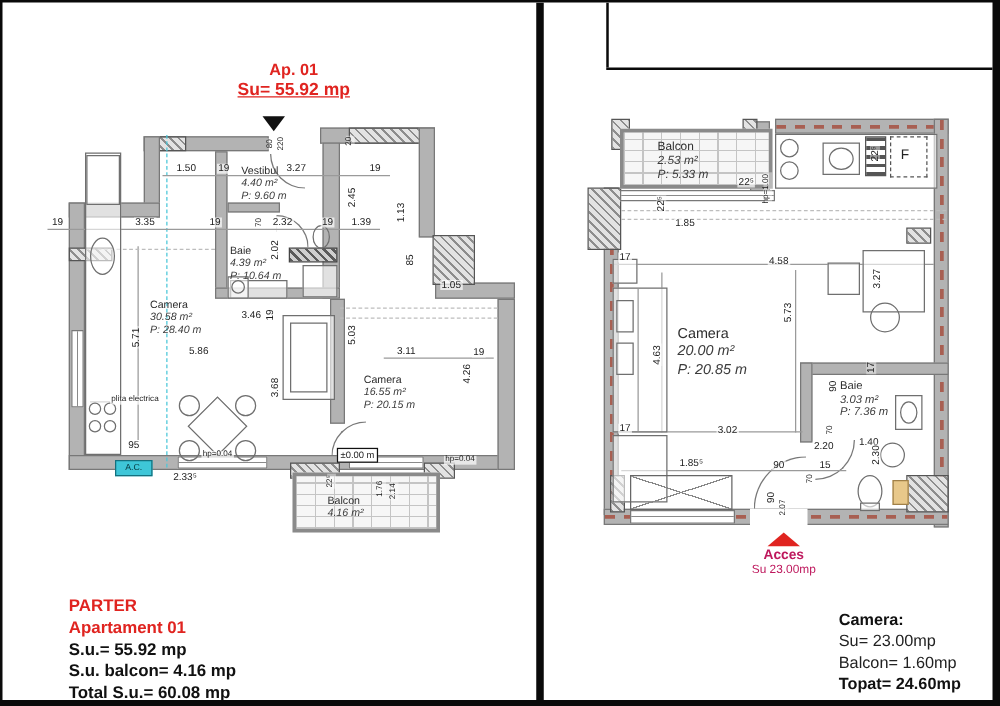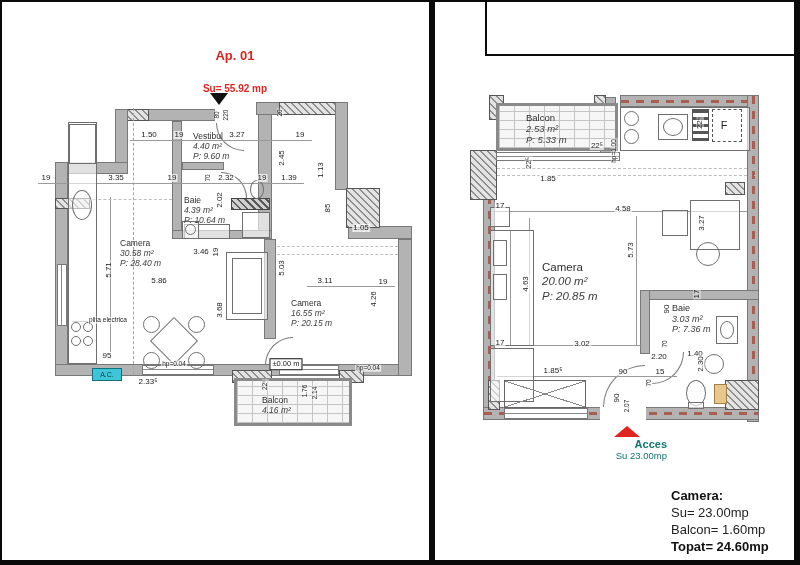--- a/index.html
+++ b/index.html
@@ -49,31 +49,31 @@
   .dim.flabel{font-size:11px;background:rgba(0,0,0,0);color:#222;}
   .room{position:absolute;color:#2d2d2d;font-size:8.5px;line-height:1.18;white-space:nowrap;}
   .room .ar,.room .pe{font-style:italic;color:#3c3c3c;}
   .room-lg{font-size:11.5px;line-height:1.25;}
   .tri-down{position:absolute;width:0;height:0;border-left:9px solid rgba(0,0,0,0);
             border-right:9px solid rgba(0,0,0,0);border-top:12px solid #111;}
   .tri-up{position:absolute;width:0;height:0;border-left:13px solid rgba(0,0,0,0);
           border-right:13px solid rgba(0,0,0,0);border-bottom:11px solid #e02420;}
   .hdr-left{position:absolute;left:160px;top:46px;width:146px;text-align:center;color:#e02420;font-weight:bold;}
   .hdr-left .l1{font-size:13px;}
-  .hdr-left .l2{font-size:10px;margin-top:20px;}
+  .hdr-left .l2{font-size:14px;margin-top:0;text-decoration:underline;}
   .neptun{position:absolute;left:483px;top:8px;width:250px;text-align:center;font-size:30px;
           letter-spacing:2px;color:#141414;font-weight:400;}
   .line-v{position:absolute;border-left:2px solid #0a0a0a;}
   .line-h{position:absolute;border-top:2px solid #0a0a0a;}
   .divider{position:absolute;background:#0a0a0a;}
   .summary-left{position:absolute;left:53px;top:474px;font-size:13.5px;font-weight:bold;line-height:1.28;color:#111;}
   .summary-left .red{color:#e02420;}
   .summary-right{position:absolute;left:669px;top:486px;font-size:13px;line-height:1.3;color:#222;}
   .summary-right .b{font-weight:bold;color:#111;}
-  .acces{position:absolute;text-align:right;color:#0f766e;}
+  .acces{position:absolute;text-align:center;color:#be185d;}
   .acces .t1{font-weight:bold;font-size:11px;}
   .acces .t2{font-size:9.5px;}
   .acbox{position:absolute;background:#3ec6d8;border:1px solid #14707e;box-sizing:border-box;
          font-size:7px;color:#083a42;text-align:center;line-height:11px;}
 </style>
 </head>
 <body>
 
 <div class="frame">
 
@@ -207,20 +207,27 @@
       <span class="dim" style="left: 146px; top: 380px;">2.33⁵</span>
       <span class="dim v sm" style="left: 263px; top: 383px;">22⁵</span>
       <span class="dim v sm" style="left: 303px; top: 389px;">1.76</span>
       <span class="dim v sm" style="left: 313px; top: 391px;">2.14</span>
       <span class="dim sm" style="left: 172px; top: 362px;">hp=0.04</span>
       <span class="dim sm" style="left: 366px; top: 366px;">hp=0.04</span>
       <span class="dim boxed" style="left: 284px; top: 362px;">±0.00 m</span>
       <span class="dim sm" style="left: 106px; top: 318px;">plita electrica</span>
     </div>
 
+  <div class="summary-left">
+    <div class="red">PARTER</div>
+    <div class="red">Apartament 01</div>
+    <div>S.u.= 55.92 mp</div>
+    <div>S.u. balcon= 4.16 mp</div>
+    <div>Total S.u.= 60.08 mp</div>
+  </div>
 
   <div class="divider" style="left:427px;top:0;width:6px;height:561px;"></div>
   <div class="line-v" style="left:483px;top:0;height:52px;"></div>
   <div class="line-h" style="left:483px;top:52px;width:311px;"></div>
 
   <div class="wallr v" style="left:481px;top:148px;width:12px;height:262px;"></div>
   <div class="wallr h" style="left:618px;top:93px;width:139px;height:12px;"></div>
   <div class="wallr v" style="left:745px;top:93px;width:12px;height:327px;"></div>
   <div class="wallr h" style="left:481px;top:405px;width:276px;height:13px;"></div>
   <div class="wall" style="left:598px;top:95px;width:16px;height:62px;"></div>

